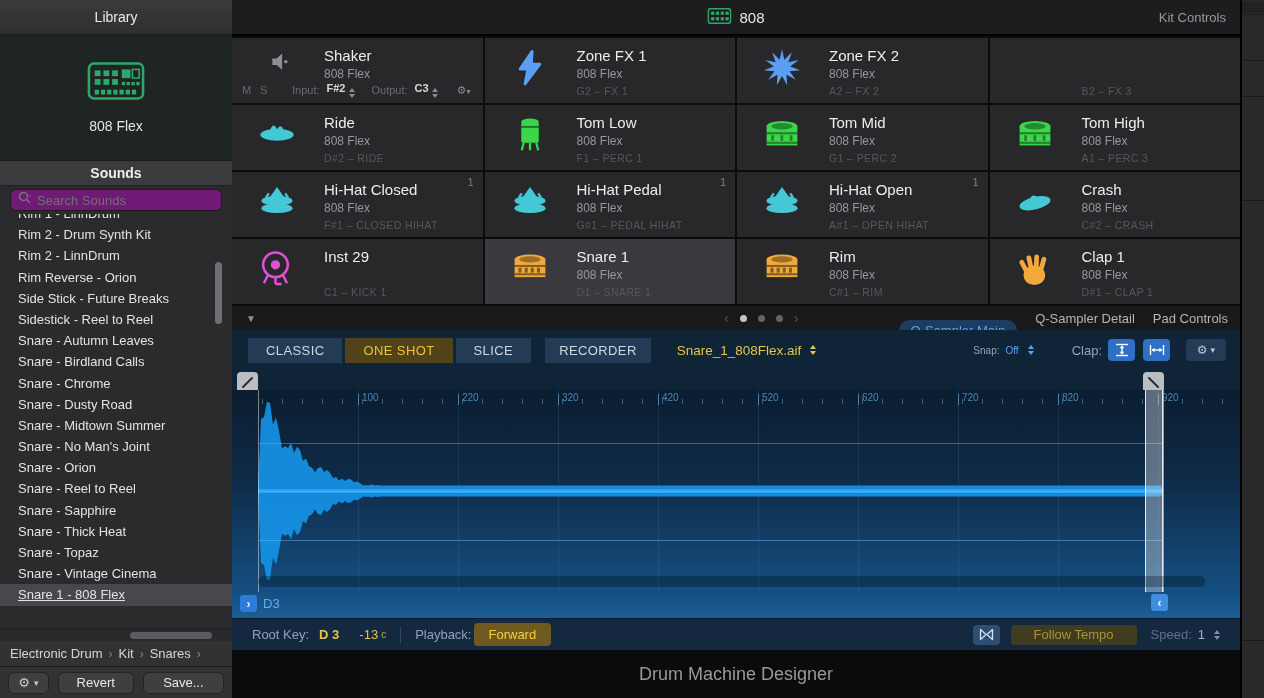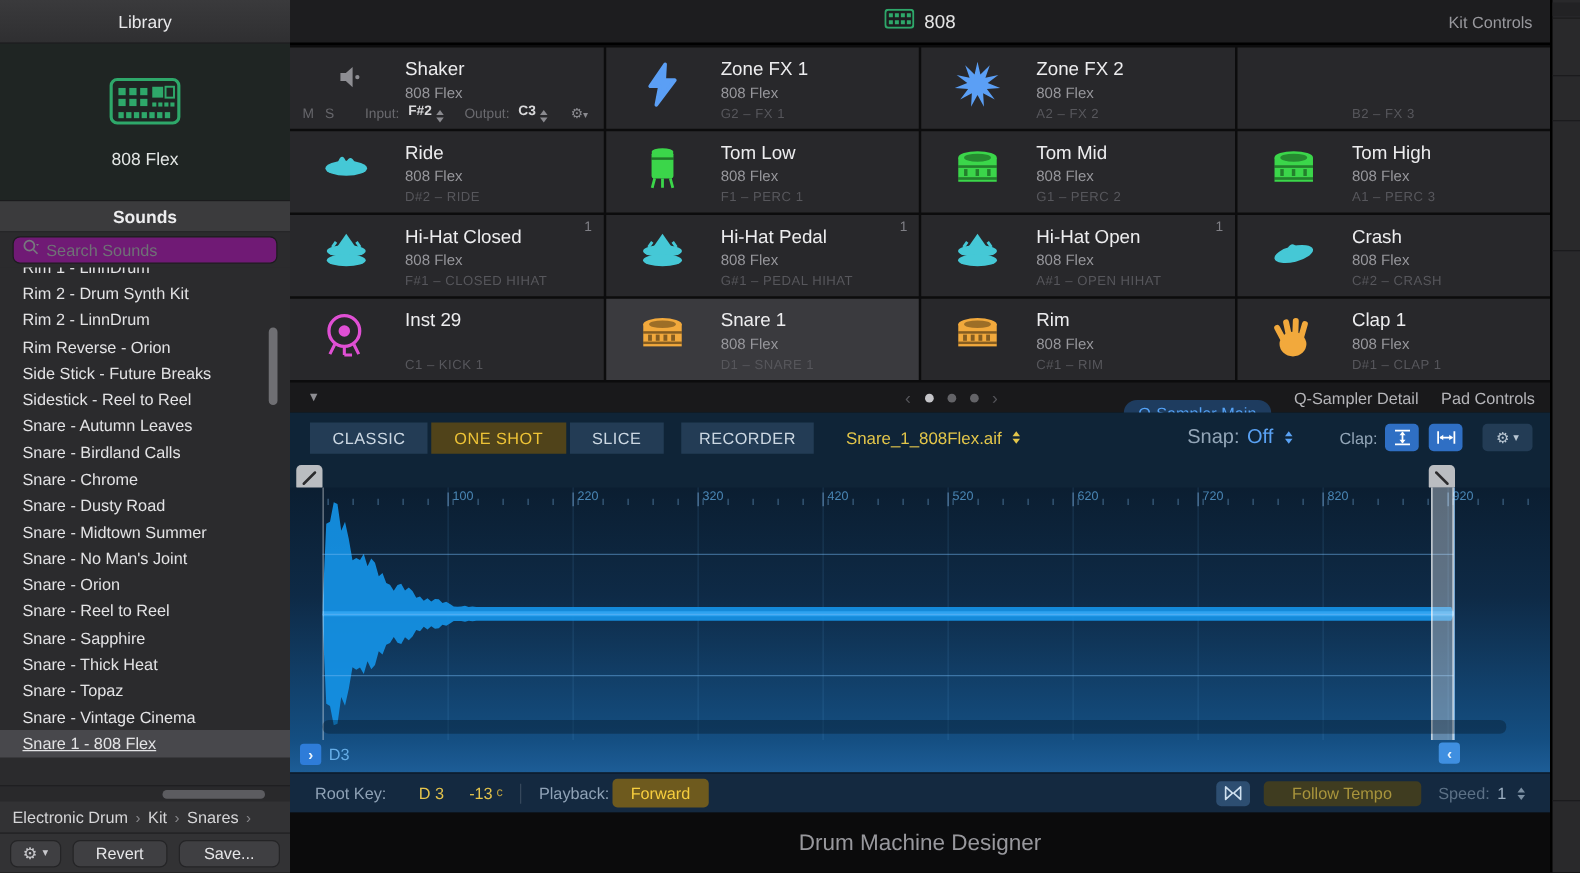--- a/index.html
+++ b/index.html
@@ -74,21 +74,21 @@
   
   #sampler { position:absolute; top:330px; left:0; width:1008px; height:320px; background:#0f2437; }
   .s-toolbar { position:absolute; top:7px; left:0; width:1008px; height:26px; display:flex; align-items:center; }
   .seg { display:flex; gap:3px; margin-left:16px; }
   .mode-btn { height:25px; background:#233c55; color:#ccd8e3; font-size:13px; letter-spacing:.4px;
     display:flex; align-items:center; justify-content:center; padding:0 18px; }
   .mode-btn.active { background:#50431a; color:#eec336; }
   .rec-btn { height:25px; background:#233c55; color:#ccd8e3; font-size:13px; letter-spacing:.4px;
     display:flex; align-items:center; justify-content:center; padding:0 14px; margin-left:14px; }
   .fname { margin-left:26px; color:#e3c64a; font-size:13.5px; display:flex; align-items:center; gap:6px; }
-  .snap { margin-left:auto; color:#93a6b8; font-size:16px; display:flex; align-items:center; gap:6px; }
+  .snap { margin-left:auto; color:#93a6b8; font-size:10px; display:flex; align-items:center; gap:6px; }
   .snap .val { color:#5aa2f4; }
   .zoom-grp { margin-left:38px; color:#93a6b8; font-size:13px; display:flex; align-items:center; gap:6px; }
   .zbtn { width:27px; height:22px; background:#2f6fc4; border-radius:4px; display:flex; align-items:center; justify-content:center; }
   .zbtn + .zbtn { margin-left:2px; }
   .tool-gear { width:40px; height:22px; background:#233c55; border-radius:4px; margin-left:16px; margin-right:14px;
     display:flex; align-items:center; justify-content:center; gap:3px; color:#b9c6d2; font-size:12px; }
 
   .fade-handle { position:absolute; top:42px; width:21px; height:21px; background:#babdc1; border-radius:4px;
     display:flex; align-items:center; justify-content:center; }
   .fade-handle.l { left:5px; } .fade-handle.r { left:911px; }
@@ -696,21 +696,21 @@
       <div class="wave-scroll"></div>
       <div class="wave-footer">
         <div class="wf-btn l">›</div>
         <span class="wf-key">D3</span>
         <div class="wf-btn r">‹</div>
       </div>
     </div>
 
     <div class="bottom-bar">
       <span class="bb-lbl">Root Key:</span>
-      <span class="bb-yellow" style="margin-left:26px;">D 3</span>
+      <span class="bb-yellow" style="margin-left:10px;font-weight:bold;">D 3</span>
       <span class="bb-yellow" style="margin-left:20px;">-13</span>
       <span style="color:#c2a53e; font-size:10px; margin-left:3px;">c</span>
       <span class="bb-div"></span>
       <span class="bb-lbl">Playback:</span>
       <span class="fwd-btn">Forward</span>
       <span class="flex-btn">
         <svg width="15" height="13" viewBox="0 0 15 13">
             <path d="M1.5 1.5 L7 6.5 L1.5 11.5 Z M13.5 1.5 L8 6.5 L13.5 11.5 Z" fill="none" stroke="#cfe0ef" stroke-width="1.3" stroke-linejoin="round"></path>
           </svg>
       </span>

